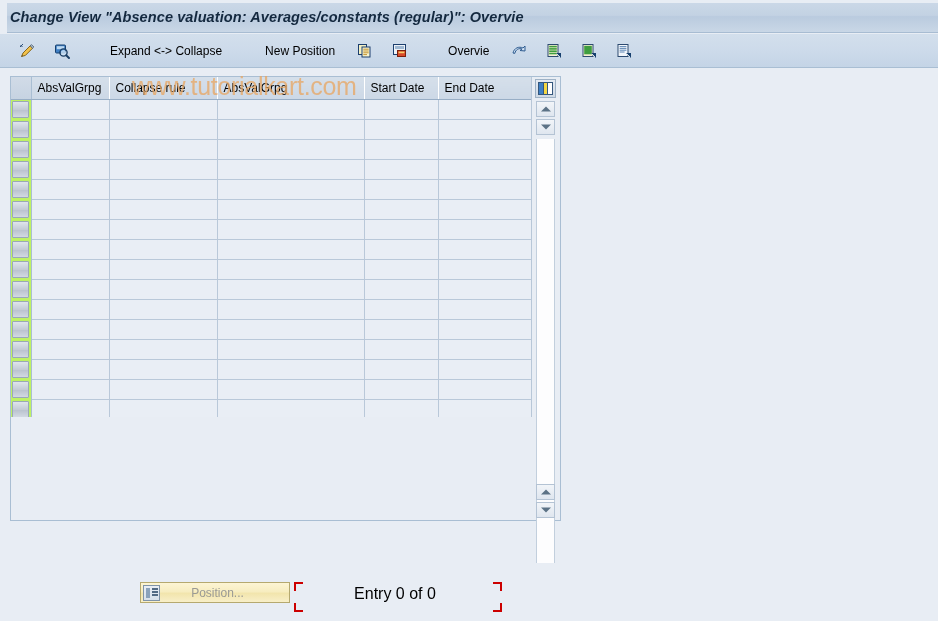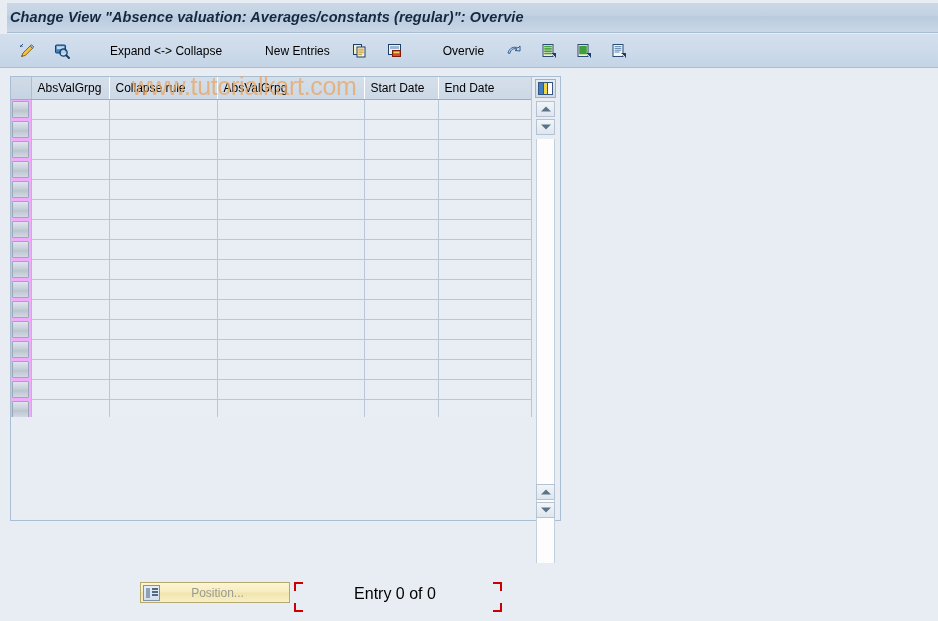--- a/index.html
+++ b/index.html
@@ -122,21 +122,21 @@
     border: 1px solid #a9bed3;
     box-sizing: border-box;
     display: flex;
   }
   #grid {
     position: relative;
     width: 521px;
     height: 340px;
     overflow: hidden;
     box-sizing: border-box;
-    background: #f0abfc;
+    background: #bef264;
     border-right: 1px solid #b8c7d8;
   }
   table.sapgrid {
     border-collapse: collapse;
     table-layout: fixed;
     width: 521px;
   }
   table.sapgrid th {
     height: 22px;
     background: linear-gradient(to bottom,#d5dfea 0%, #ccd8e6 100%);
@@ -382,21 +382,21 @@
 
     <span class="tb-sep"></span>
 
     <div class="tb-btn">
       <span class="lbl">Expand &lt;-&gt; Collapse</span>
     </div>
 
     <span class="tb-sep"></span>
 
     <div class="tb-btn">
-      <span class="lbl">New Entries</span>
+      <span class="lbl">New Position</span>
     </div>
 
     <div class="tb-btn">
       <span class="ico">
         <svg width="18" height="18" viewBox="0 0 18 18">
           <rect x="2.5" y="2.5" width="8" height="10" fill="#f4f0c2" stroke="#1c3f6e" stroke-width="1"></rect>
           <rect x="6" y="5" width="8" height="10" fill="#f8f4cf" stroke="#1c3f6e" stroke-width="1"></rect>
           <path d="M7.3 7.2 H12.7 M7.3 9 H12.7 M7.3 10.8 H12.7 M7.3 12.6 H11" stroke="#c08a20" stroke-width="0.9"></path>
         </svg>
       </span>

